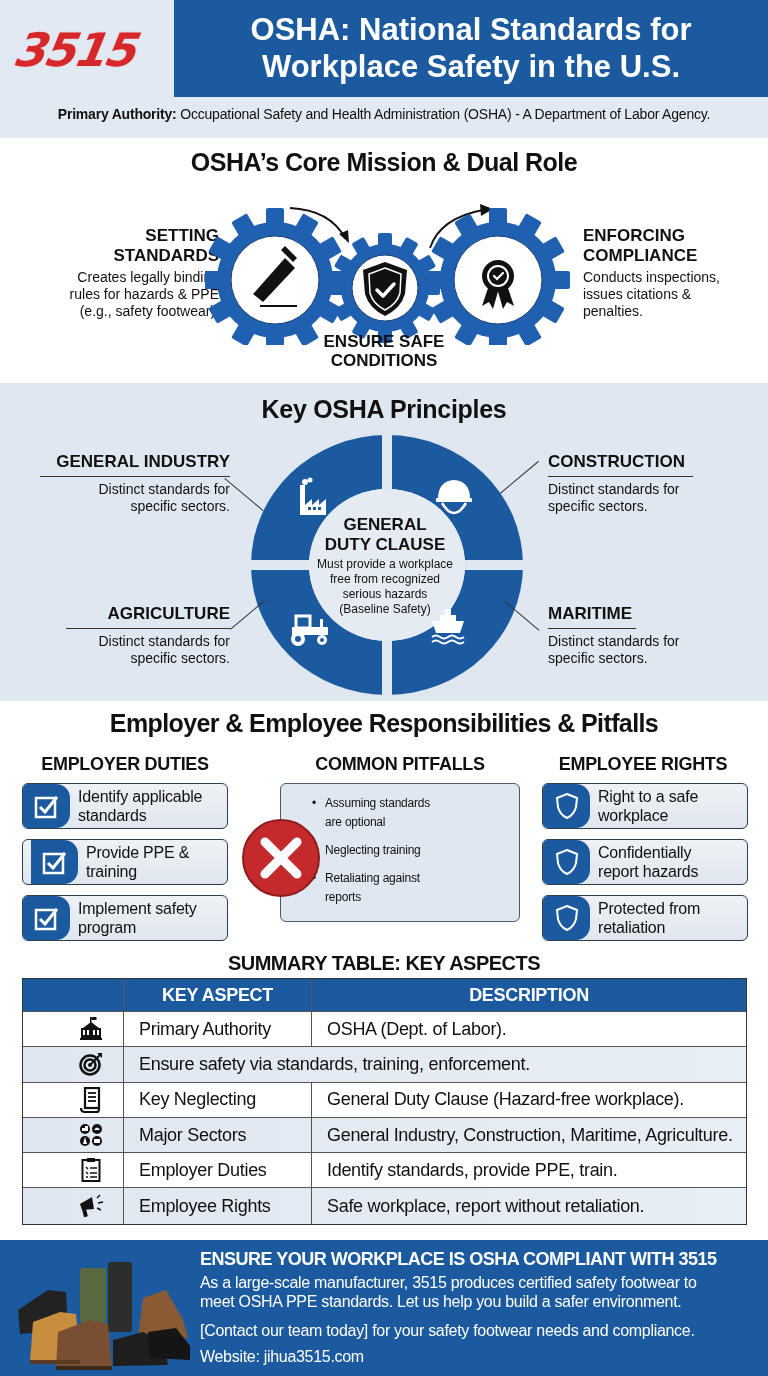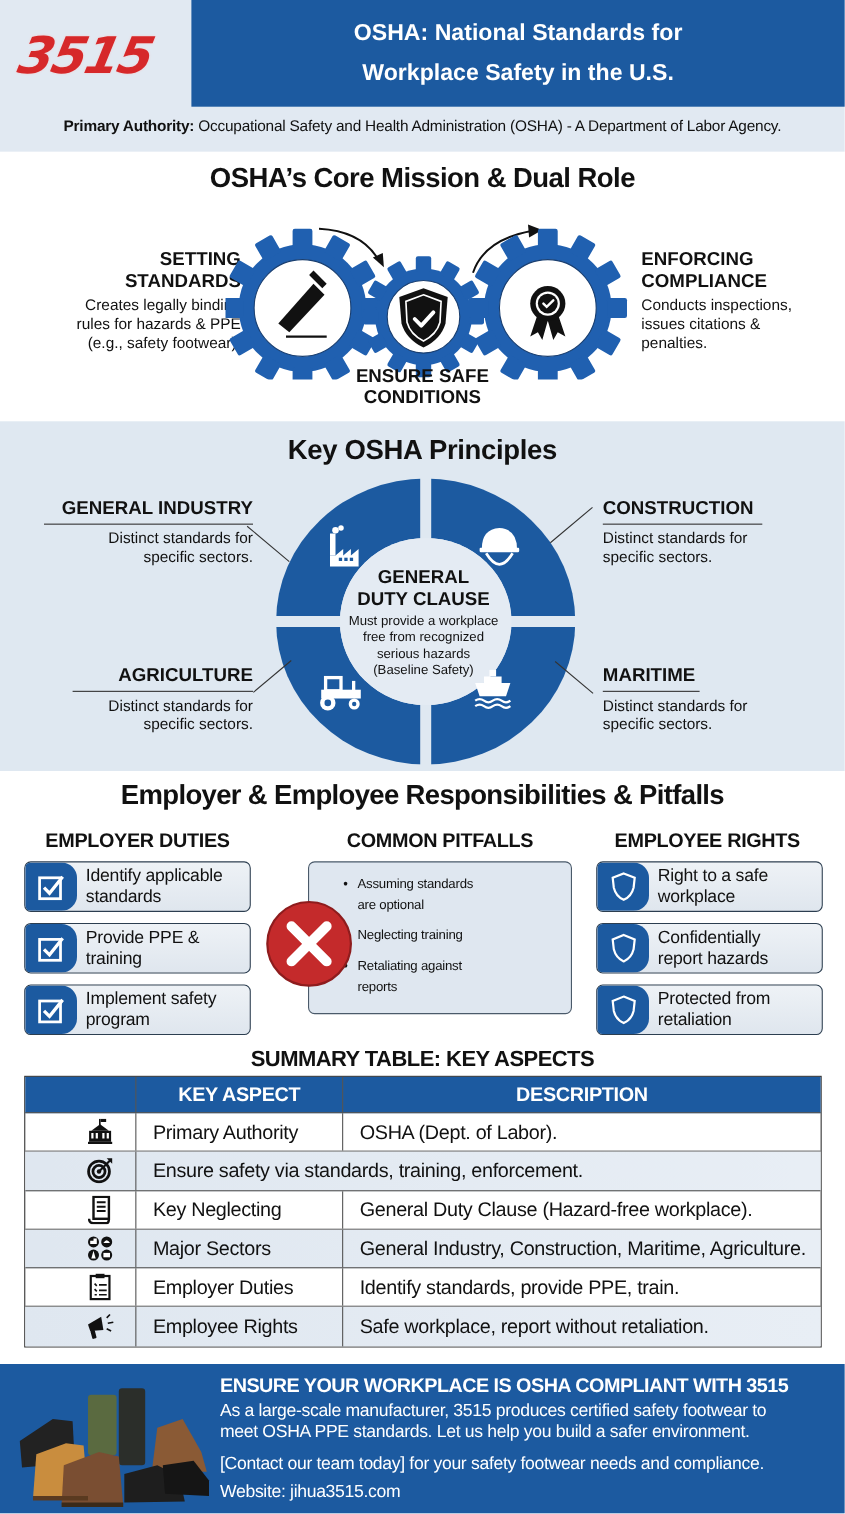--- a/index.html
+++ b/index.html
@@ -2,21 +2,21 @@
 <html><head>
 <meta charset="utf-8">
 <style>
   * { box-sizing: border-box; margin: 0; padding: 0; }
   html, body { width: 768px; height: 1376px; overflow: hidden; background: #ffffff; }
   body { font-family: "Liberation Sans", sans-serif; color: #111; position: relative; }
 
   
   .header { position: absolute; left: 0; top: 0; width: 768px; height: 138px; background: #e1e9f2; }
   .logo { position: absolute; left: 18px; top: 22px; width: 135px; height: 56px; font-family: "DejaVu Sans", sans-serif; font-weight: 900; font-style: italic; font-size: 46px; color: #d6282a; letter-spacing: -2px; transform: skewX(-12deg); line-height: 56px; text-shadow: 0 0 2px #f5c9c9; }
-  .title-box { position: absolute; left: 174px; top: 0; width: 594px; height: 97px; background: #1c5aa0; color: #fff; text-align: center; font-size: 21px; font-weight: 700; line-height: 37px; padding-top: 11px; }
+  .title-box { position: absolute; left: 174px; top: 0; width: 594px; height: 97px; background: #1c5aa0; color: #fff; text-align: center; font-size: 31px; font-weight: 700; line-height: 37px; padding-top: 11px; }
   .authority { position: absolute; left: 0; top: 106px; width: 768px; text-align: center; font-family: "Liberation Sans", sans-serif; font-size: 14px; color: #111; letter-spacing: -0.2px; }
   .authority b { font-weight: 700; }
 
   
   .mission { position: absolute; left: 0; top: 138px; width: 768px; height: 245px; background: #ffffff; }
   .sec-title { position: absolute; left: 0; width: 768px; text-align: center; font-weight: 700; color: #111; }
   .mission .sec-title { top: 10px; font-size: 25px; letter-spacing: -0.5px; }
   .side-block { position: absolute; width: 215px; }
   .side-block .h { font-weight: 700; font-size: 17px; line-height: 20px; }
   .side-block .p { font-size: 14px; line-height: 17px; margin-top: 3px; }
@@ -293,21 +293,21 @@
       <svg width="26" height="26" viewBox="0 0 26 26">
           <rect x="2" y="5" width="19" height="19" fill="none" stroke="#fff" stroke-width="2.5"></rect>
           <polyline points="6,14 11,19 23,4" fill="none" stroke="#fff" stroke-width="3"></polyline>
         </svg>
     </div>
     <div class="txt">
       <div>Identify applicable</div>
       <div>standards</div>
     </div>
   </div>
-  <div class="item-box" style="left:22px;top:138px;">
+  <div class="item-box" style="left:22px;top:138px;padding-left:8px;">
     <div class="ico">
       <svg width="26" height="26" viewBox="0 0 26 26">
           <rect x="2" y="5" width="19" height="19" fill="none" stroke="#fff" stroke-width="2.5"></rect>
           <polyline points="6,14 11,19 23,4" fill="none" stroke="#fff" stroke-width="3"></polyline>
         </svg>
     </div>
     <div class="txt">
       <div>Provide PPE &amp;</div>
       <div>training</div>
     </div>

